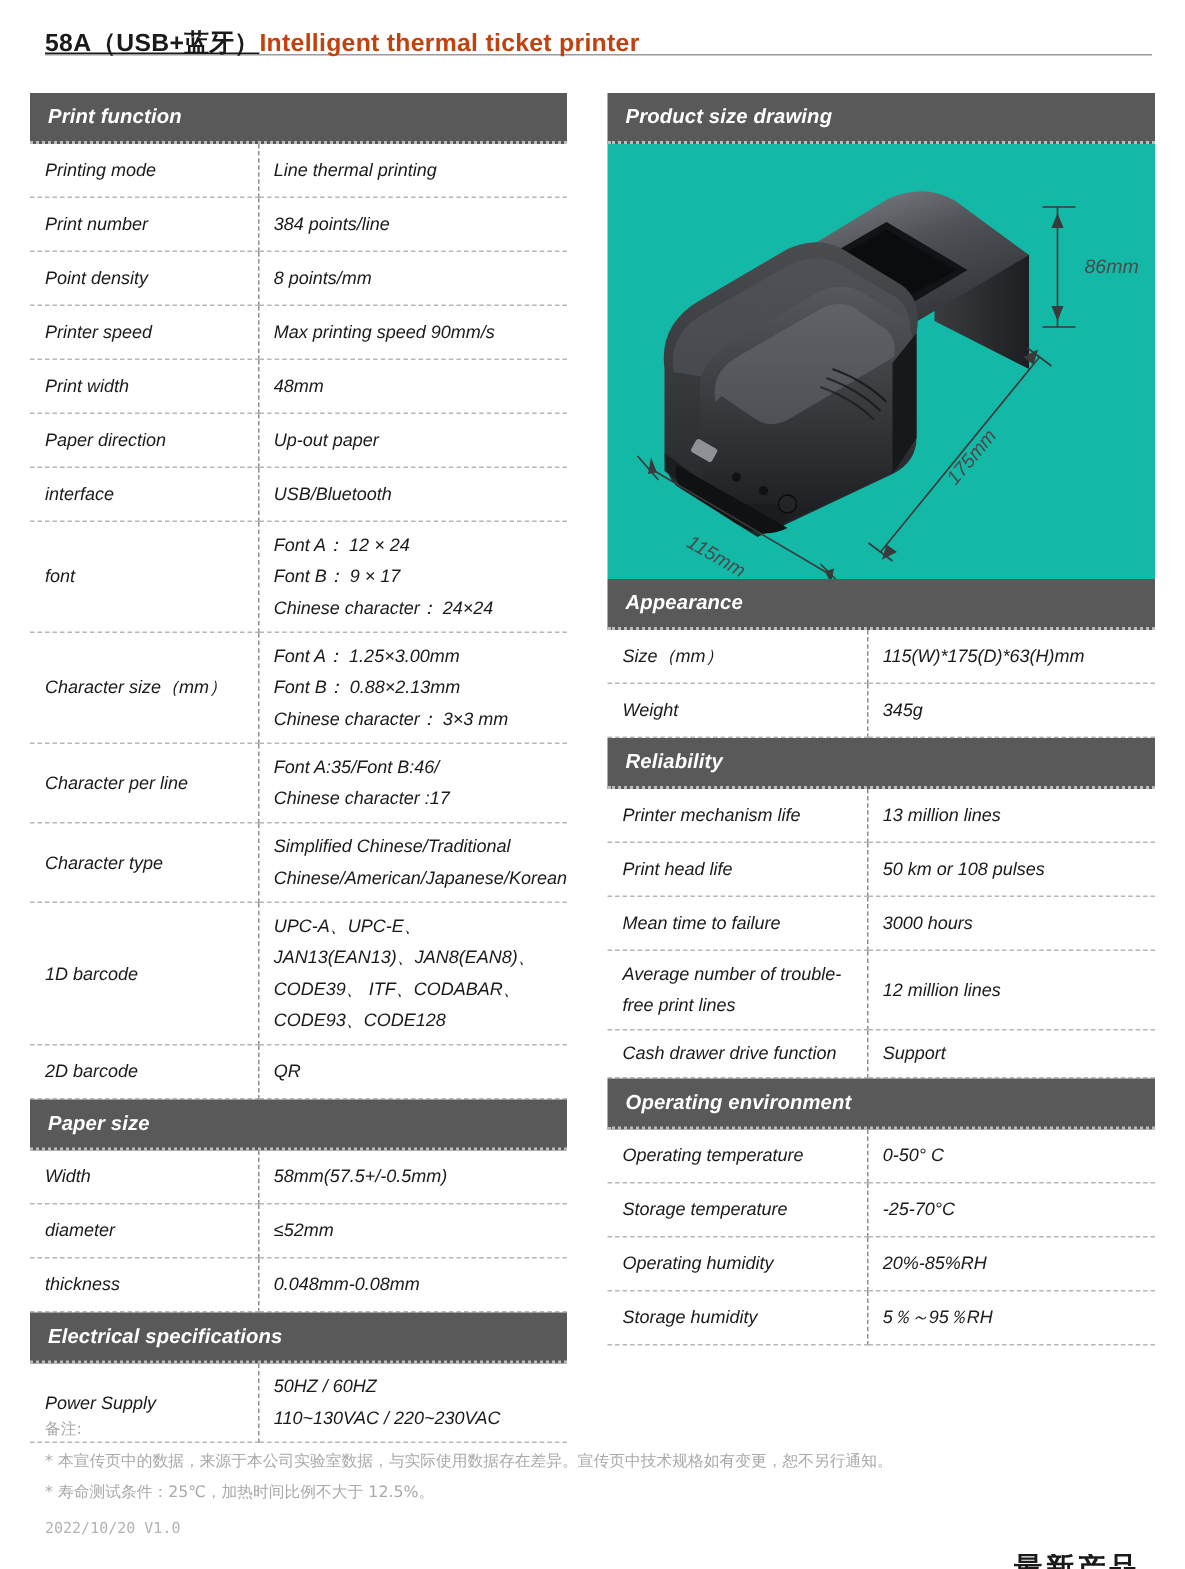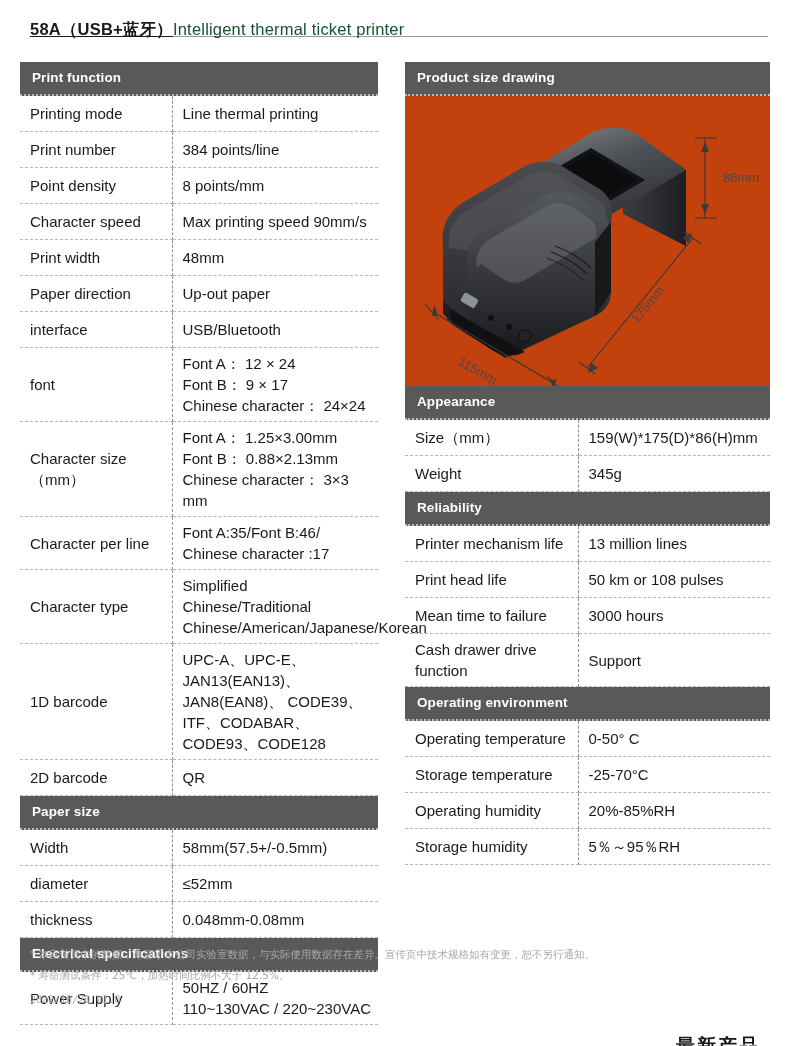--- a/index.html
+++ b/index.html
@@ -30,26 +30,27 @@
   }
   .title-text {
     position: absolute;
     left: 30px; top: 0;
     font-size: 16.5px;
     letter-spacing: 0.2px;
     white-space: nowrap;
     line-height: 26px;
   }
   .title-text .t-bold { font-weight: bold; color: #1a1a1a; text-decoration: underline; }
-  .title-text .t-grey { color: #14532d; font-weight: normal; }
+  .title-text .t-grey { color: #c2410c; font-weight: bold; }
 
   
   .col {
     position: absolute;
     top: 62px;
+    font-style: italic;
   }
   .col-left  { left: 20px;  width: 358px; }
   .col-right { left: 405px; width: 365px; }
 
   
   .sec-head {
     background: #595959;
     color: #ffffff;
     font-weight: bold;
     font-size: 13.5px;
@@ -61,21 +62,21 @@
   }
 
   
   .tbl {
     width: 100%;
     border-collapse: collapse;
     table-layout: fixed;
   }
   .tbl tr { }
   .tbl td {
-    font-size: 15px;
+    font-size: 12px;
     line-height: 19px;
     vertical-align: middle;
     padding: 8px 4px 8px 10px;
     border-bottom: 1px dashed #b6b6b6;
     box-sizing: border-box;
   }
   .tbl tr:last-child td { border-bottom: 1px dashed #b6b6b6; }
   .tbl td.k {
     border-right: 1px dashed #8e8e8e;
   }
@@ -89,21 +90,21 @@
   .multi { white-space: pre-line; }
 
   
   .tbl td.tight { padding-top: 5px; padding-bottom: 5px; line-height: 21px; }
 
   
   .drawing {
     position: relative;
     width: 365px;
     height: 290px;
-    background: #c2410c;
+    background: #14b8a6;
   }
   .drawing svg { display: block; }
 
   
   .footer {
     position: absolute;
     left: 30px;
     top: 944px;
     width: 740px;
     color: #a9a9a9;
@@ -165,21 +166,21 @@
     </tr>
     <tr>
       <td class="k">Print number</td>
       <td class="v">384 points/line</td>
     </tr>
     <tr>
       <td class="k">Point density</td>
       <td class="v">8 points/mm</td>
     </tr>
     <tr>
-      <td class="k">Character speed</td>
+      <td class="k">Printer speed</td>
       <td class="v">Max printing speed 90mm/s</td>
     </tr>
     <tr>
       <td class="k">Print width</td>
       <td class="v">48mm</td>
     </tr>
     <tr>
       <td class="k">Paper direction</td>
       <td class="v">Up-out paper</td>
     </tr>
@@ -349,21 +350,21 @@
       <polygon points="145,285 149,293 151,283" fill="#3a3a3a"></polygon>
       <text x="52" y="268" font-family="'Liberation Sans', sans-serif" font-size="13" fill="#4a4a4a" transform="rotate(30 52 268)">115mm</text>
     </svg>
   </div>
 
   <div class="sec-head">Appearance</div>
   <table class="tbl">
     <tbody>
         <tr>
       <td class="k">Size（mm）</td>
-      <td class="v">159(W)*175(D)*86(H)mm</td>
+      <td class="v">115(W)*175(D)*63(H)mm</td>
     </tr>
     <tr>
       <td class="k">Weight</td>
       <td class="v">345g</td>
     </tr>
   </tbody>
     </table>
 
   <div class="sec-head">Reliability</div>
   <table class="tbl">
@@ -374,20 +375,24 @@
     </tr>
     <tr>
       <td class="k">Print head life</td>
       <td class="v">50 km or 108 pulses</td>
     </tr>
     <tr>
       <td class="k">Mean time to failure</td>
       <td class="v">3000 hours</td>
     </tr>
     <tr>
+      <td class="k tight">Average number of trouble-free print lines</td>
+      <td class="v tight">12 million lines</td>
+    </tr>
+    <tr>
       <td class="k tight">Cash drawer drive function</td>
       <td class="v tight">Support</td>
     </tr>
   </tbody>
     </table>
 
   <div class="sec-head">Operating environment</div>
   <table class="tbl">
     <tbody>
         <tr>
@@ -405,20 +410,21 @@
     <tr>
       <td class="k">Storage humidity</td>
       <td class="v">5％～95％RH</td>
     </tr>
   </tbody>
     </table>
 
 </div>
 
 <div class="footer">
+  <div class="fn-title">备注:</div>
   <div class="fn-line">* 本宣传页中的数据，来源于本公司实验室数据，与实际使用数据存在差异。宣传页中技术规格如有变更，恕不另行通知。</div>
   <div class="fn-line">* 寿命测试条件：25℃，加热时间比例不大于 12.5%。</div>
   <div class="fn-ver">2022/10/20    V1.0</div>
 </div>
 
 <div class="brand-clip">
   <div class="brand-text">最新产品</div>
 </div>
 
 </body></html>

